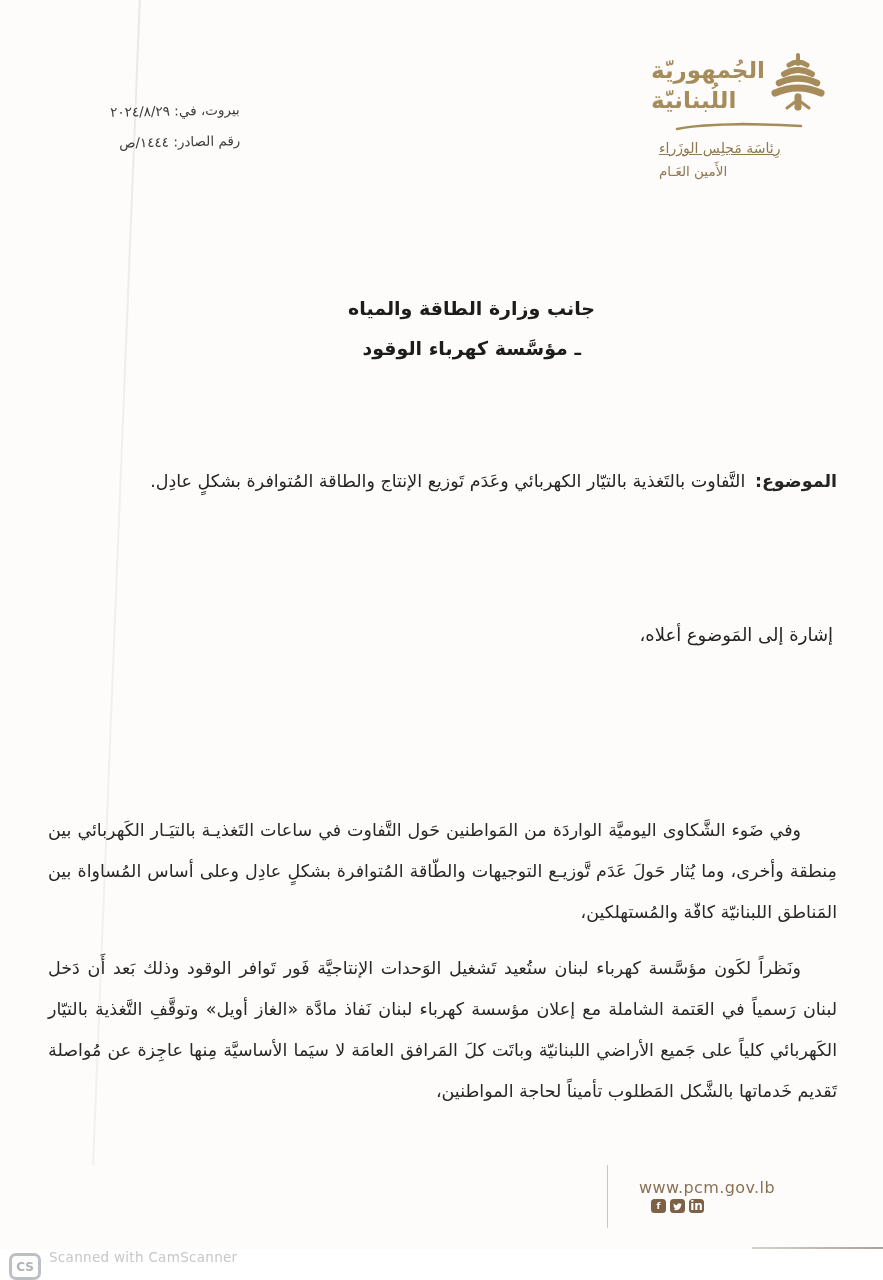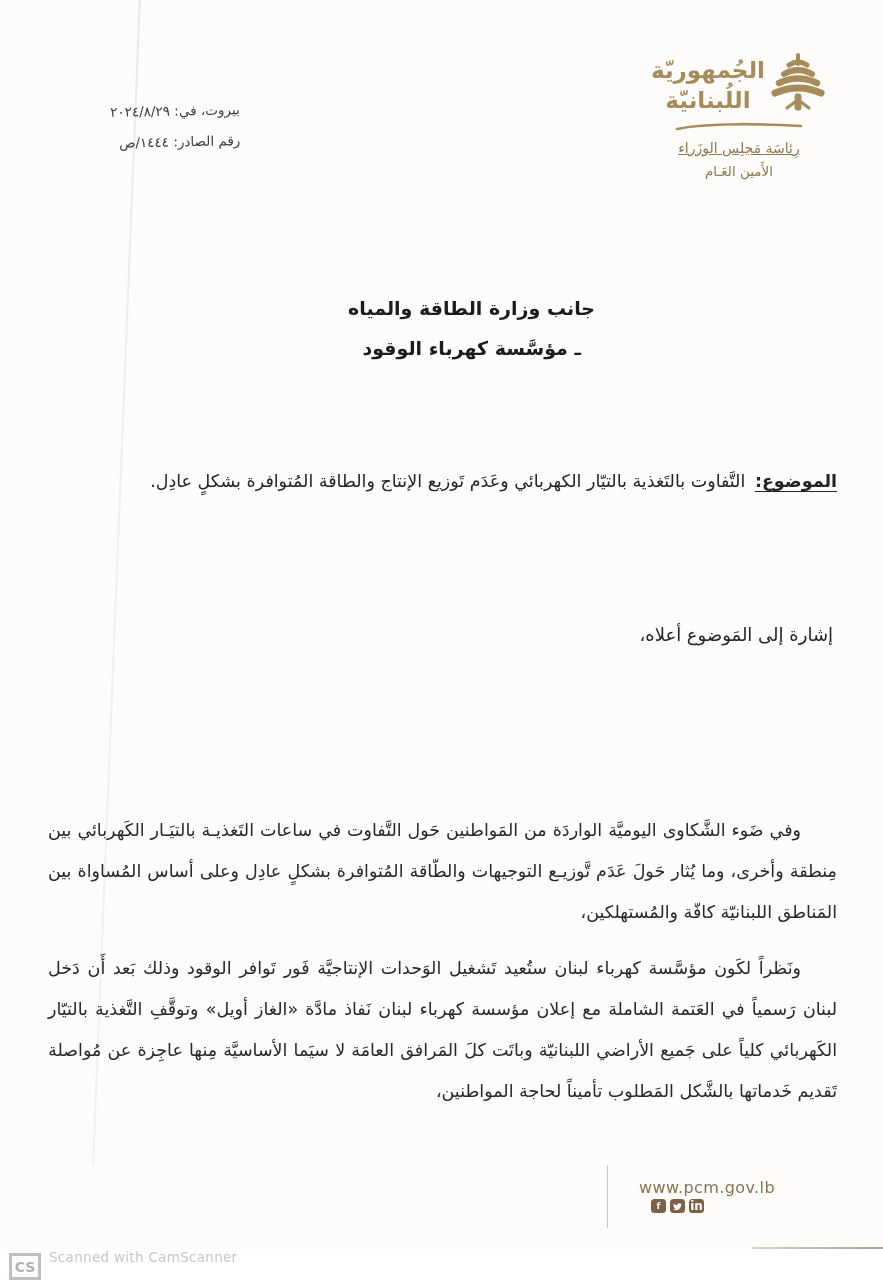--- a/index.html
+++ b/index.html
@@ -25,21 +25,21 @@
   
   .date-block{
     position:absolute;left:64px;top:96px;width:176px;
     direction:rtl;text-align:right;
     font-size:13.5px;color:#3a3a3a;line-height:31px;
     transform:rotate(-1.2deg);
   }
   
   .letterhead{
     position:absolute;right:64px;top:52px;width:160px;
-    direction:rtl;text-align:center;color:#9a8055;
+    direction:rtl;text-align:left;color:#9a8055;
   }
   .letterhead-top{
     display:flex;direction:rtl;align-items:center;justify-content:center;gap:4px;
   }
   .cedar{flex:0 0 auto;}
   .calligraphy{
     font-size:23px;font-weight:bold;line-height:30px;color:#a78c5b;
     letter-spacing:0;
   }
   .swoosh{display:block;margin:2px auto 4px auto;}
@@ -50,21 +50,21 @@
     position:absolute;right:288px;top:288px;direction:rtl;text-align:right;
     font-size:19px;font-weight:bold;color:#1c1c1c;line-height:40px;margin-left:32px;
   }
   .addressee .line2{padding-right:14px;}
   
   .subject{
     position:absolute;right:46px;left:100px;top:466px;
     direction:rtl;text-align:right;font-size:17.5px;color:#242424;line-height:30px;
   }
   .subject-label{
-    font-weight:bold;text-decoration:underline;text-underline-offset:4px;
+    font-weight:bold;text-underline-offset:4px;
     margin-left:4px;
   }
   
   .salutation{
     position:absolute;right:50px;top:624px;direction:rtl;
     font-size:18px;color:#242424;
   }
   .para{
     position:absolute;left:48px;right:46px;margin:0;
     direction:rtl;text-align:justify;text-align-last:right;
@@ -89,23 +89,23 @@
     width:15px;height:14px;border-radius:3.5px;background:#7c6146;
     display:flex;align-items:center;justify-content:center;
     color:#fff;font-weight:bold;font-size:9px;line-height:1;
   }
   
   .scanner-bar{
     position:absolute;left:0;top:1249px;width:883px;height:31px;background:#fff;
   }
   .cs-badge{
     position:absolute;left:9px;top:4px;width:26px;height:21px;
-    background:#fdfdfd;border:3px solid #bcc0c4;border-radius:0;
+    background:#fdfdfd;border:3px solid #bcc0c4;border-radius:7px;
     display:flex;align-items:center;justify-content:center;
-    color:#aeb2b6;font-weight:bold;font-size:14px;
+    color:#aeb2b6;font-weight:bold;font-size:12px;
   }
   .cs-badge::after{
     content:"";position:absolute;left:4px;bottom:-7px;width:14px;height:4px;
     background:#bcc0c4;border-radius:0 0 3px 3px;
   }
   .scanner-text{
     position:absolute;left:49px;top:0;
     font-size:13.5px;color:#c7c7c9;letter-spacing:.3px;
   }
 </style>

